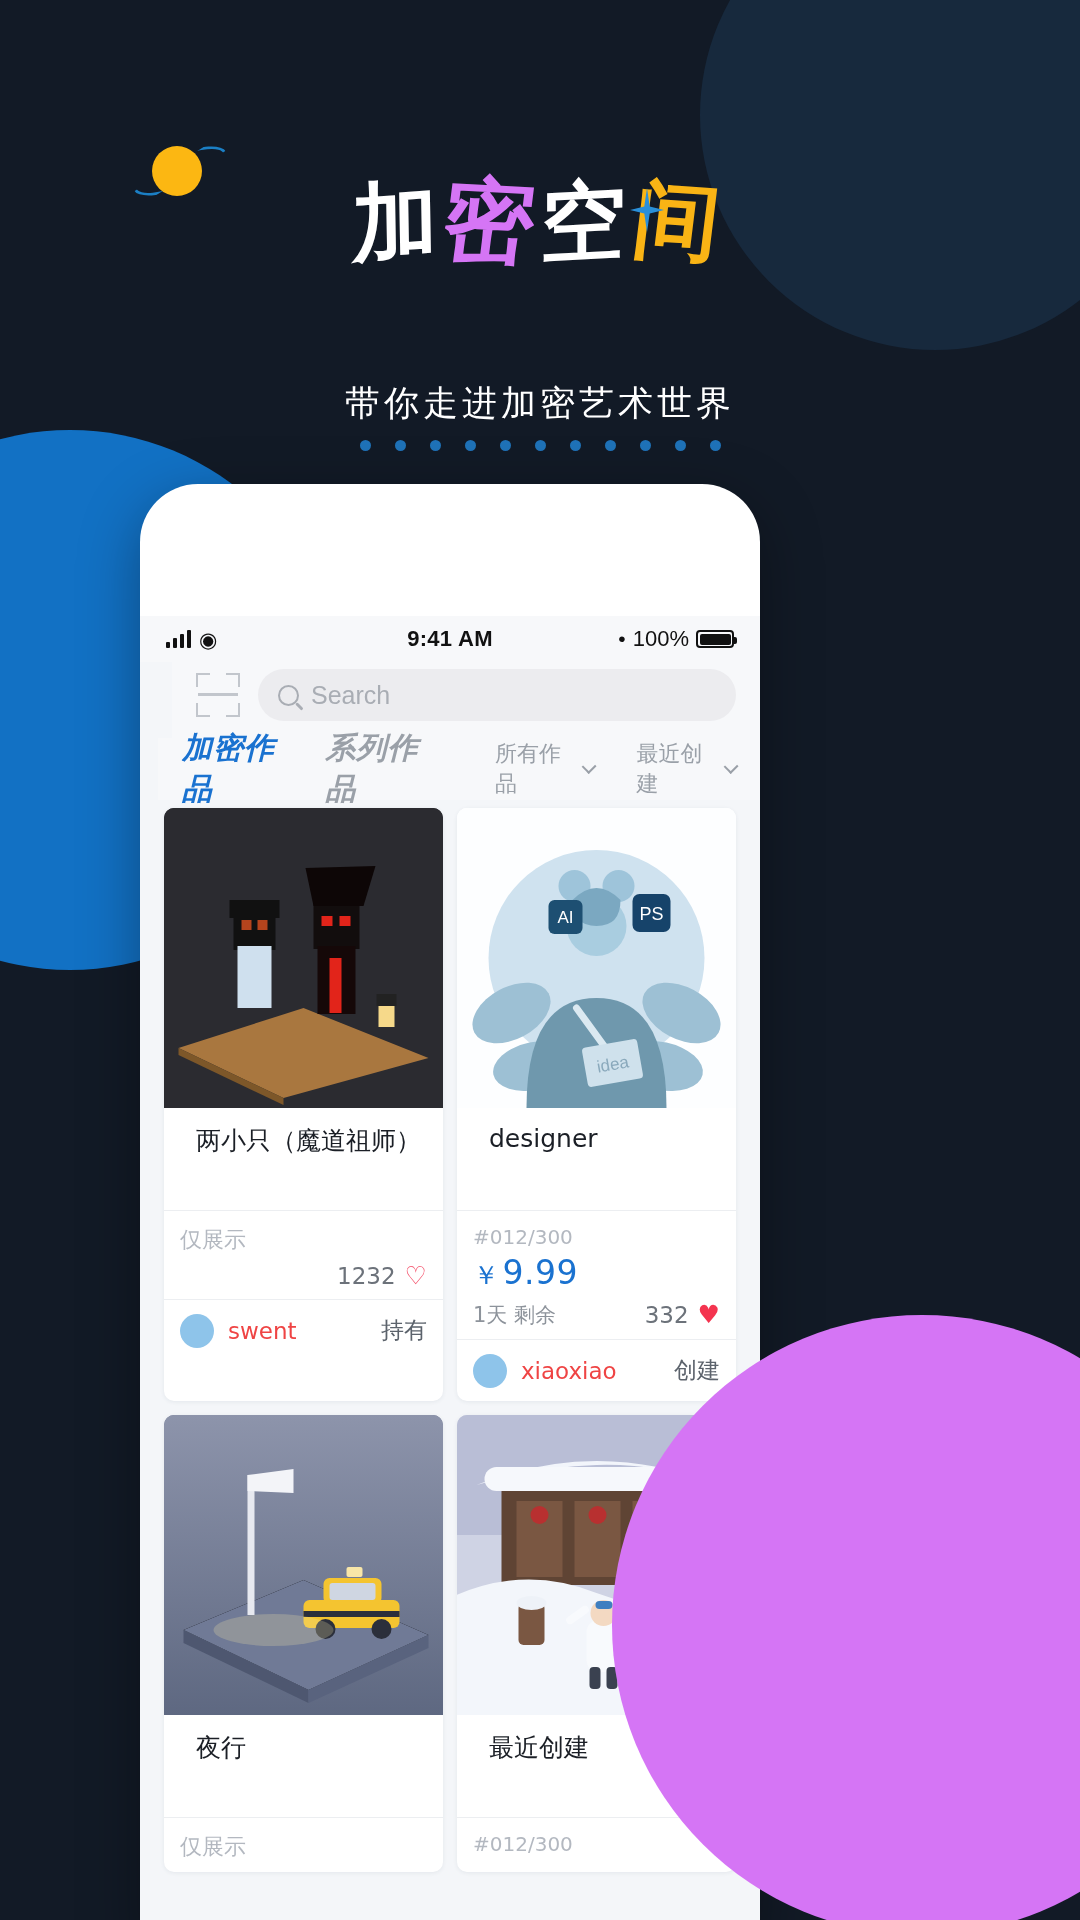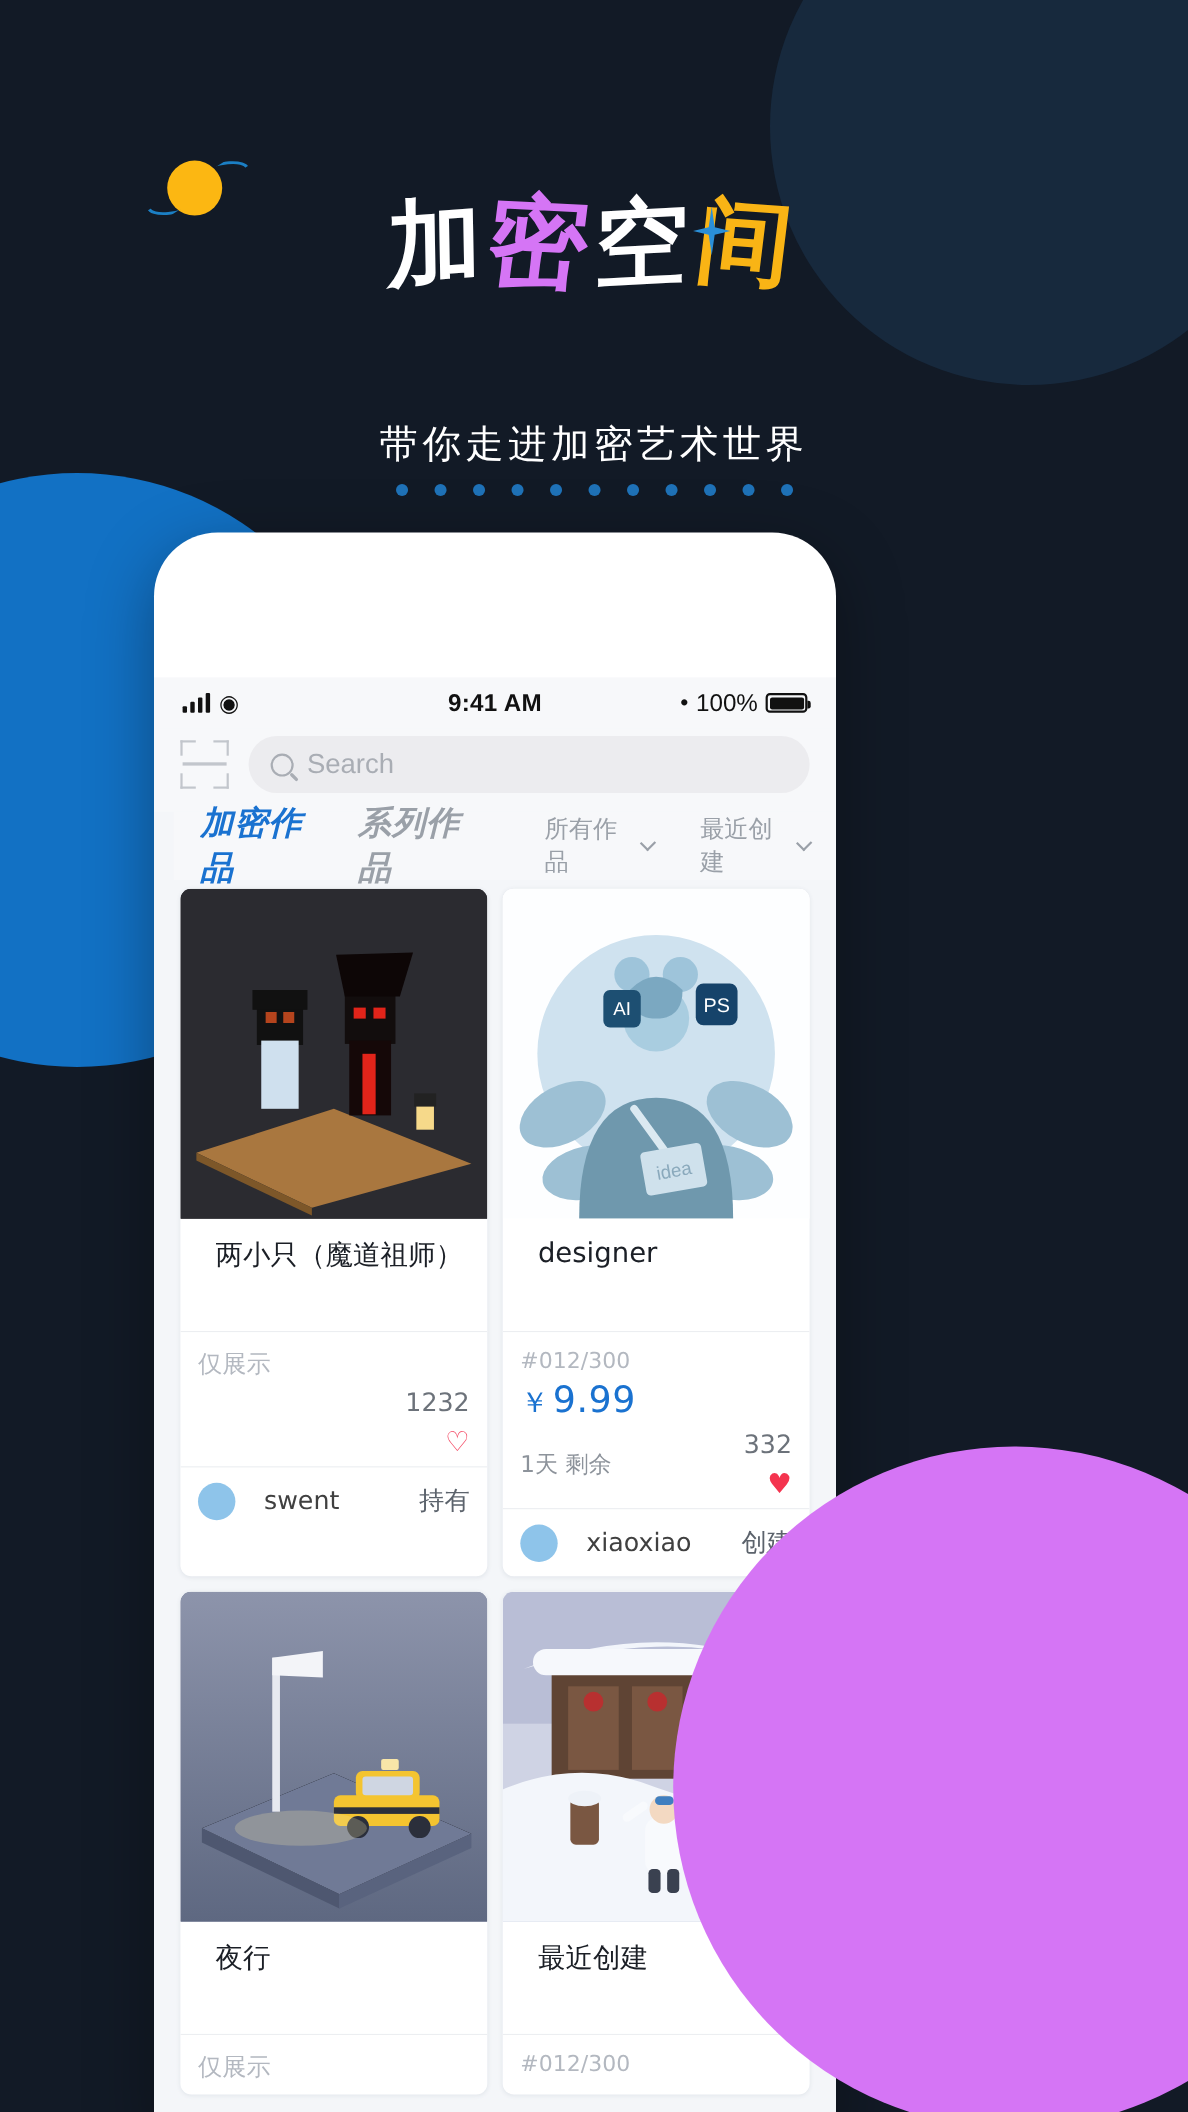--- a/index.html
+++ b/index.html
@@ -108,21 +108,21 @@
   .batt {
     width: 38px; height: 18px; border: 2px solid #111; border-radius: 4px;
     position: relative; display: inline-block;
   }
   .batt::after { content:""; position:absolute; right:-5px; top:5px; width:3px; height:7px; background:#111; border-radius:0 2px 2px 0;}
   .batt i { position:absolute; left:1.5px; top:1.5px; bottom:1.5px; right:1.5px; background:#111; border-radius:2px; display:block;}
 
   
   .searchrow {
     height: 76px; background: #f7f8fa;
-    display: flex; align-items: center; gap: 18px; padding: 0 24px 10px 24px;
+    display: flex; align-items: center; gap: 18px; padding: 0 24px 10px 24px; margin-left: 32px;
   }
   .scan {
     width: 44px; height: 44px; position: relative; flex: 0 0 auto;
   }
   .scan span { position: absolute; width: 14px; height: 14px; border: 2.5px solid #c2c6cc; }
   .scan .tl { left:0; top:0; border-right:0; border-bottom:0; }
   .scan .tr { right:0; top:0; border-left:0; border-bottom:0; }
   .scan .bl { left:0; bottom:0; border-right:0; border-top:0; }
   .scan .br { right:0; bottom:0; border-left:0; border-top:0; }
   .scan .mid { position:absolute; left:2px; right:2px; top:20px; height:2.5px; background:#c2c6cc; border:0; width:auto;}
@@ -172,30 +172,30 @@
   .card-meta { padding: 0 16px 10px 16px; border-top: 1px solid #eceef1; margin-top: 6px; padding-top: 14px;}
   .edition { font-size: 20px; color: #b3b8c0; font-family: "DejaVu Sans", sans-serif; }
   .price { font-size: 33px; color: #1a72d0; margin-top: 4px; letter-spacing: .5px; font-family: "DejaVu Sans", sans-serif;}
   .price .yen { font-size: 26px; margin-right: 3px; }
   .metaline {
     display: flex; align-items: center; justify-content: space-between;
     margin-top: 8px; font-size: 21px; color: #8d939b;
     font-family: "DejaVu Sans", sans-serif;
   }
   .showonly { font-size: 22px; color: #b3b8c0; font-family: "DejaVu Sans", sans-serif; }
-  .likes { display: flex; align-items: flex-end; gap: 9px; color: #6c727a; font-size: 23px; flex-direction: column; }
+  .likes { display: flex; align-items: flex-start; gap: 9px; color: #6c727a; font-size: 23px; }
   .heart { font-size: 25px; line-height: 1; }
   .heart.filled { color: #f4344f; }
   .heart.outline { color: #f4506a; }
   .card-foot {
     border-top: 1px solid #eceef1;
     height: 62px; display: flex; align-items: center; gap: 14px; padding: 0 16px;
   }
   .avatar { width: 34px; height: 34px; border-radius: 50%; background: #8ec4ea; flex: 0 0 auto;}
-  .uname { font-size: 23px; color: #404040; flex: 1; font-family: "DejaVu Sans", sans-serif; margin-left: 12px;}
+  .uname { font-size: 23px; color: #ef4444; flex: 1; font-family: "DejaVu Sans", sans-serif;}
   .role { font-size: 23px; color: #5c636c; font-family: "DejaVu Sans", sans-serif;}
 
   
   .art1 { background: #2b2b30; }
   .art2 { background: #ffffff; }
   .art3 { background: #6f7893; }
   .art4 { background: #dfe6ef; }
 </style>
 </head>
 <body>

